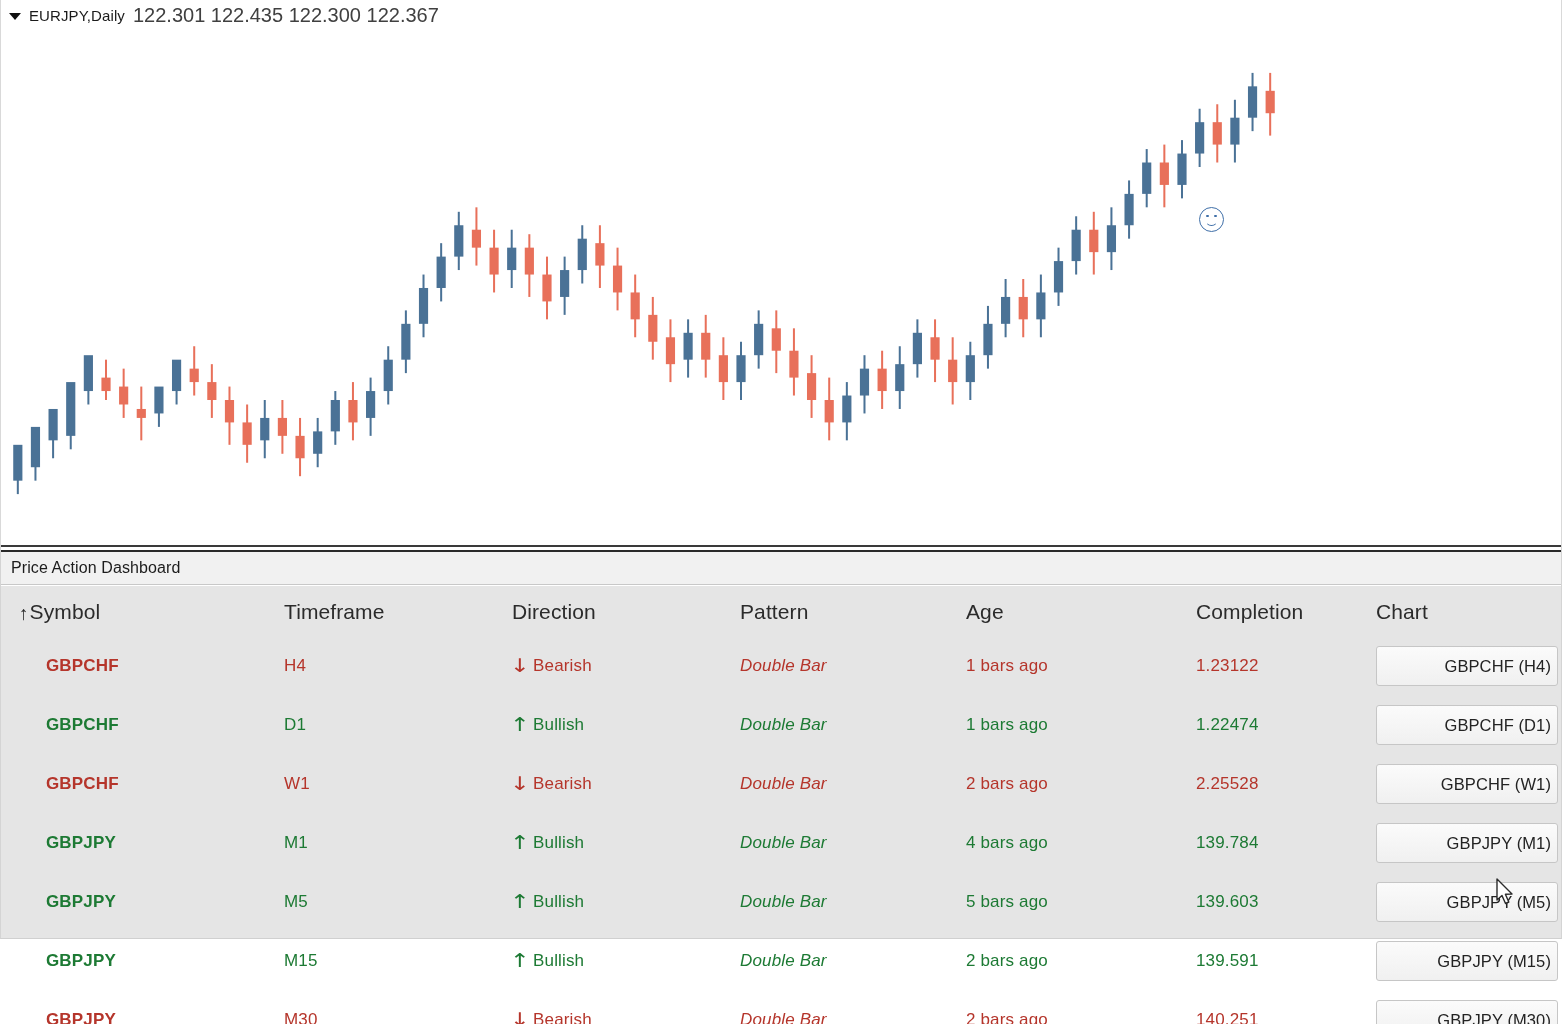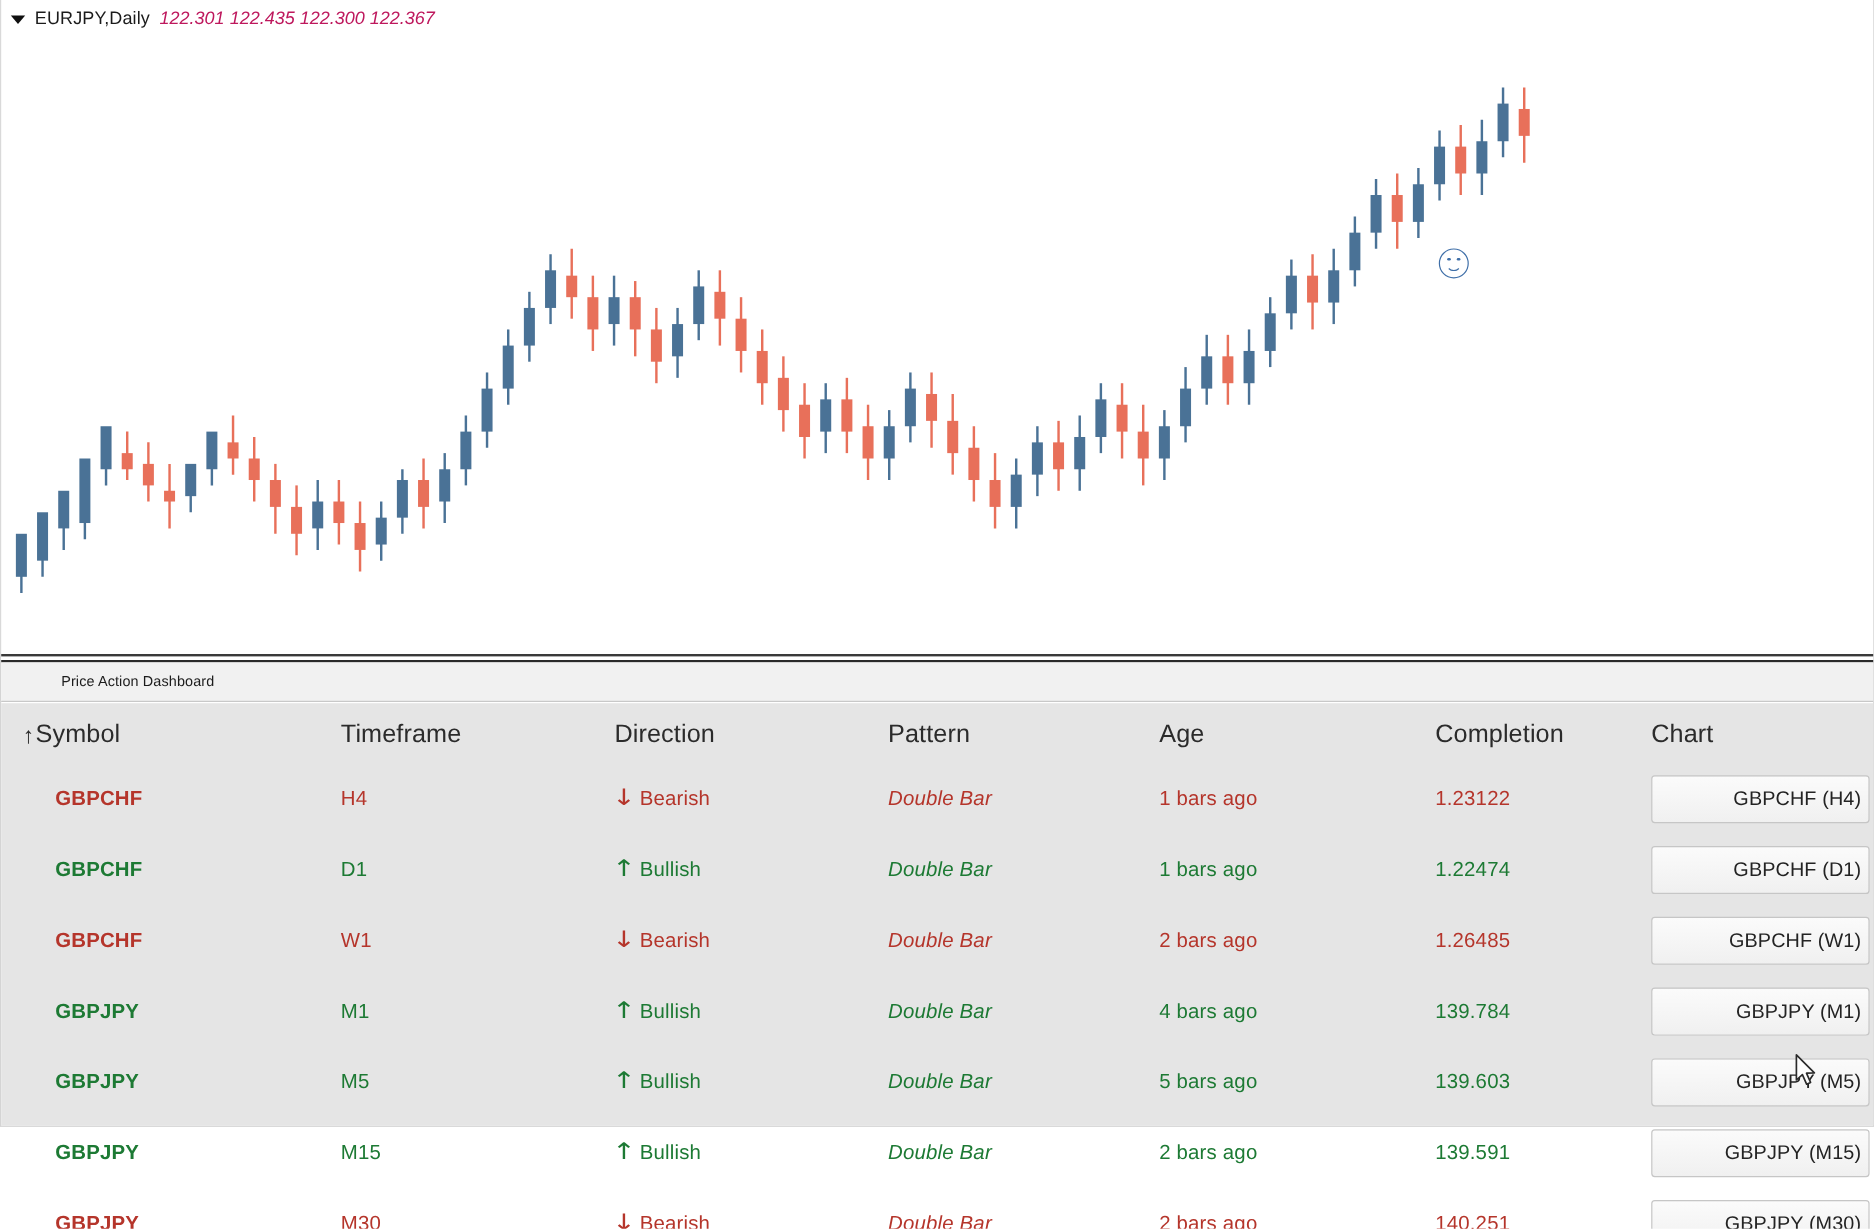--- a/index.html
+++ b/index.html
@@ -43,24 +43,23 @@
     border-top: 7px solid #101010;
     margin-top: 2px;
   }
   #chart-header .sym {
     font-size: 15px;
     color: #1b1b1b;
     letter-spacing: .1px;
     white-space: nowrap;
   }
   #chart-header .ohlc {
-    font-size: 15px;
-    color: #be185d;
+    font-size: 20px;
+    color: #404040;
     white-space: nowrap;
-    font-style: italic;
   }
 
   #candles {
     position: absolute;
     left: 0; top: 26px;
     width: 1562px;
     height: 515px;
     display: block;
   }
 
@@ -126,24 +125,23 @@
     width: 100%;
     height: 33px;
     background: #f1f1f1;
     border-bottom: 1px solid #c8c8c8;
     box-sizing: border-box;
     display: flex;
     align-items: center;
     padding-left: 10px;
   }
   #dash-title {
-    font-size: 12px;
+    font-size: 16px;
     color: #1c1c1c;
     letter-spacing: .1px;
-    margin-left: 40px;
   }
 
   #dash-body {
     position: absolute;
     left: 0;
     top: 41px;
     width: 100%;
     height: 352px;
     background: #e5e5e5;
   }
@@ -463,21 +461,21 @@
             <td class="col-symbol bear">GBPCHF</td>
             <td class="col-tf bear">W1</td>
             <td class="col-dir bear">
               <span class="dir-cell">
                 <span class="arrow-glyph">↓</span>
                 <span>Bearish</span>
               </span>
             </td>
             <td class="col-pat bear">Double Bar</td>
             <td class="col-age bear">2 bars ago</td>
-            <td class="col-comp bear">1.26485</td>
+            <td class="col-comp bear">2.25528</td>
             <td class="col-chart">
               <button class="chart-btn">GBPCHF (W1)</button>
             </td>
           </tr>
           <tr>
             <td class="col-symbol bull">GBPJPY</td>
             <td class="col-tf bull">M1</td>
             <td class="col-dir bull">
               <span class="dir-cell">
                 <span class="arrow-glyph">↑</span>

